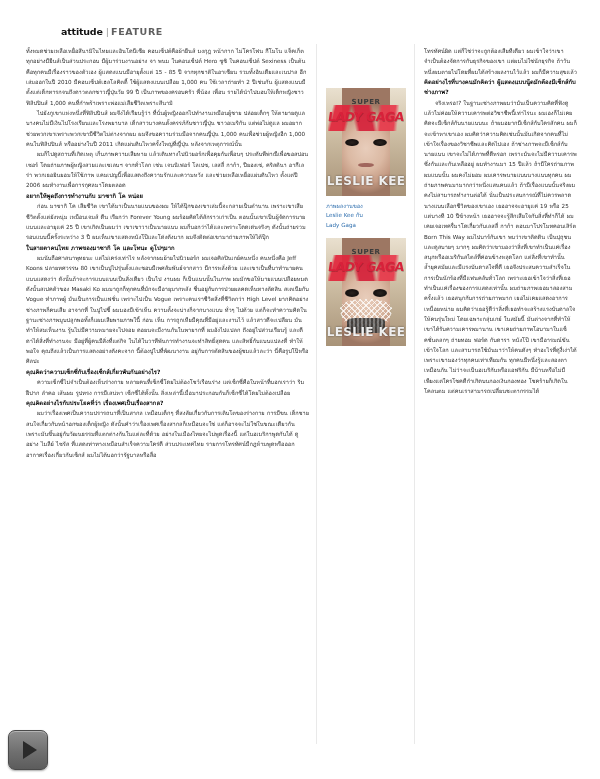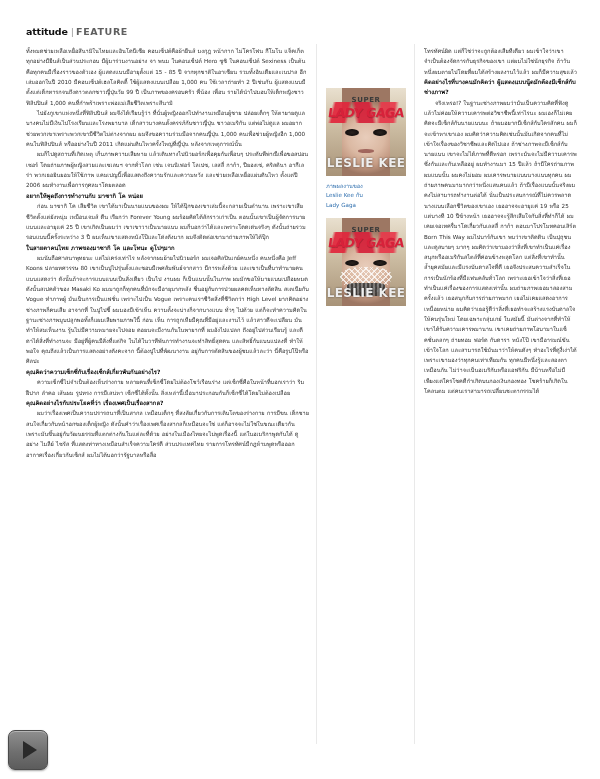--- a/index.html
+++ b/index.html
@@ -24,20 +24,21 @@
     top: 26px;
     font-size: 9.5px;
     letter-spacing: 0.2px;
     white-space: nowrap;
     color: #1a1a1a;
   }
   .masthead .brand {
     font-weight: bold;
     color: #111111;
     letter-spacing: -0.2px;
+    margin-left: 35px;
   }
   .masthead .divider {
     color: #9a9a9a;
     margin: 0 2px 0 3px;
     font-weight: normal;
   }
   .masthead .section {
     color: #5f5f5f;
     font-weight: bold;
     letter-spacing: 0.6px;
@@ -84,21 +85,21 @@
   
   .media-stack {
     position: absolute;
     left: 326px;
     top: 88px;
     width: 80px;
   }
   .cover {
     position: relative;
     width: 80px;
-    height: 88px;
+    height: 108px;
     overflow: hidden;
     background: #cfc6bd;
     display: block;
   }
   .cover-1 { margin-bottom: 0; }
 
   
   .cover .skin {
     position: absolute; inset: 0;
     background:

